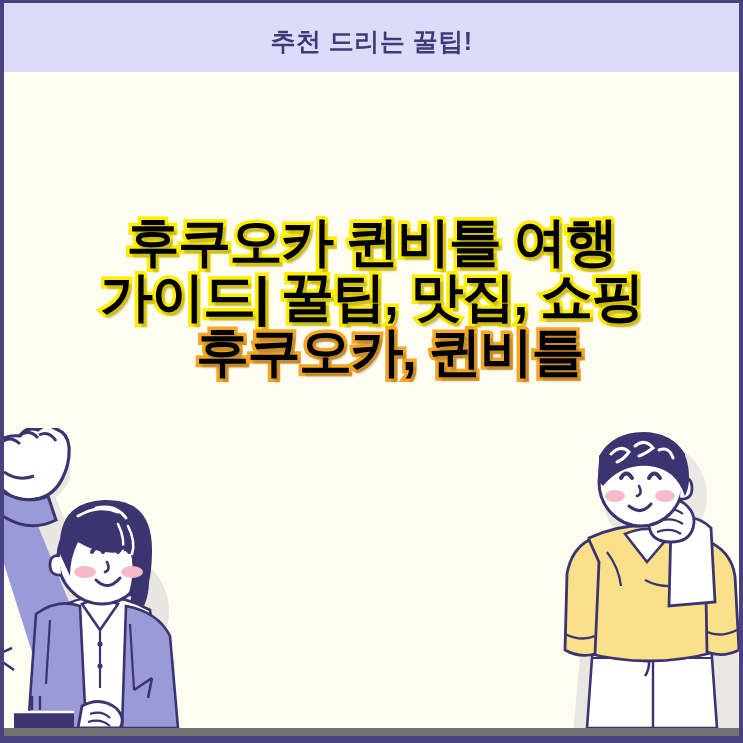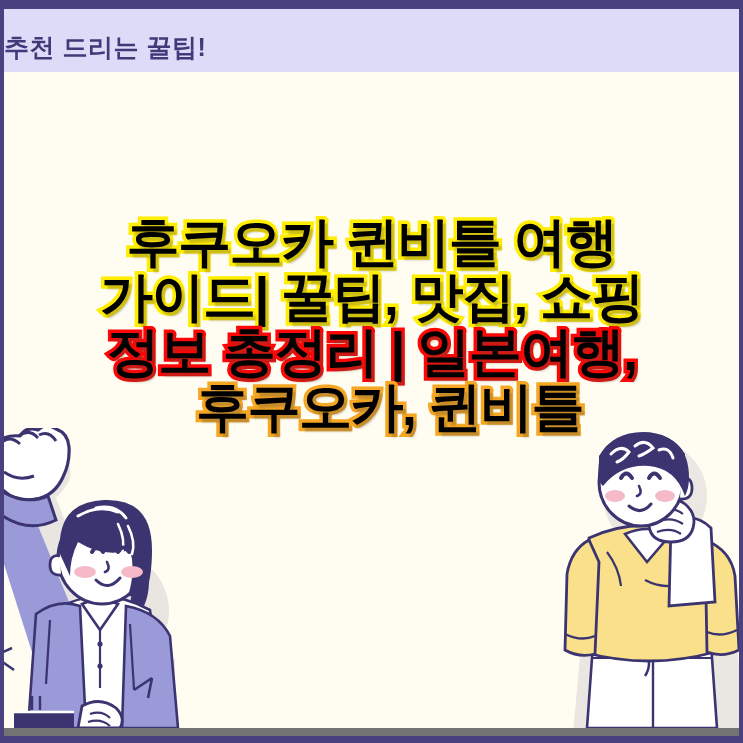--- a/index.html
+++ b/index.html
@@ -21,29 +21,29 @@
     height: 743px;
     box-sizing: border-box;
     background: #4a4180;
     overflow: hidden;
   }
 
   
   .header-bar {
     position: absolute;
     left: 4px;
-    top: 9px;
+    top: 3px;
     width: 735px;
     height: 82px;
     box-sizing: border-box;
     background: #dedbf8;
     border-bottom: 6px solid #3d3571;
     display: flex;
     align-items: center;
-    justify-content: flex-start;
+    justify-content: center;
   }
   .header-title {
     font-size: 25px;
     font-weight: 700;
     letter-spacing: 0.5px;
     color: #413a79;
     line-height: 1;
     white-space: nowrap;
   }
 
@@ -112,21 +112,20 @@
 
   <div class="header-bar" style="background: rgb(222, 219, 248);">
     <span class="header-title" style="color: rgb(65, 58, 121);">추천 드리는 꿀팁!</span>
   </div>
 
   <div class="body-panel" style="background: rgb(255, 253, 242);">
 
     <div class="title-stack">
       <span class="title-line stroke-yellow" style="-webkit-text-stroke: 7px rgb(255, 238, 0); color: rgb(0, 0, 0);">후쿠오카 퀸비틀 여행</span>
       <span class="title-line stroke-yellow" style="-webkit-text-stroke: 7px rgb(255, 238, 0); color: rgb(0, 0, 0);">가이드| 꿀팁, 맛집, 쇼핑</span>
-      <span class="title-line stroke-red" style="-webkit-text-stroke: 7px rgb(252, 6, 6); color: rgb(0, 0, 0);">정보 총정리 | 일본여행,</span>
       <span class="title-line stroke-orange" style="-webkit-text-stroke: 7px rgb(245, 166, 35); color: rgb(0, 0, 0); padding-left: 36px;">후쿠오카, 퀸비틀</span>
     </div>
 
     <svg class="illus illus-left" width="215" height="300" viewBox="0 0 215 300" xmlns="http://www.w3.org/2000/svg">
       <defs>
         <clipPath id="clipL">
             <rect x="0" y="0" width="215" height="300"></rect>
           </clipPath>
       </defs>
       <g clip-path="url(#clipL)">

